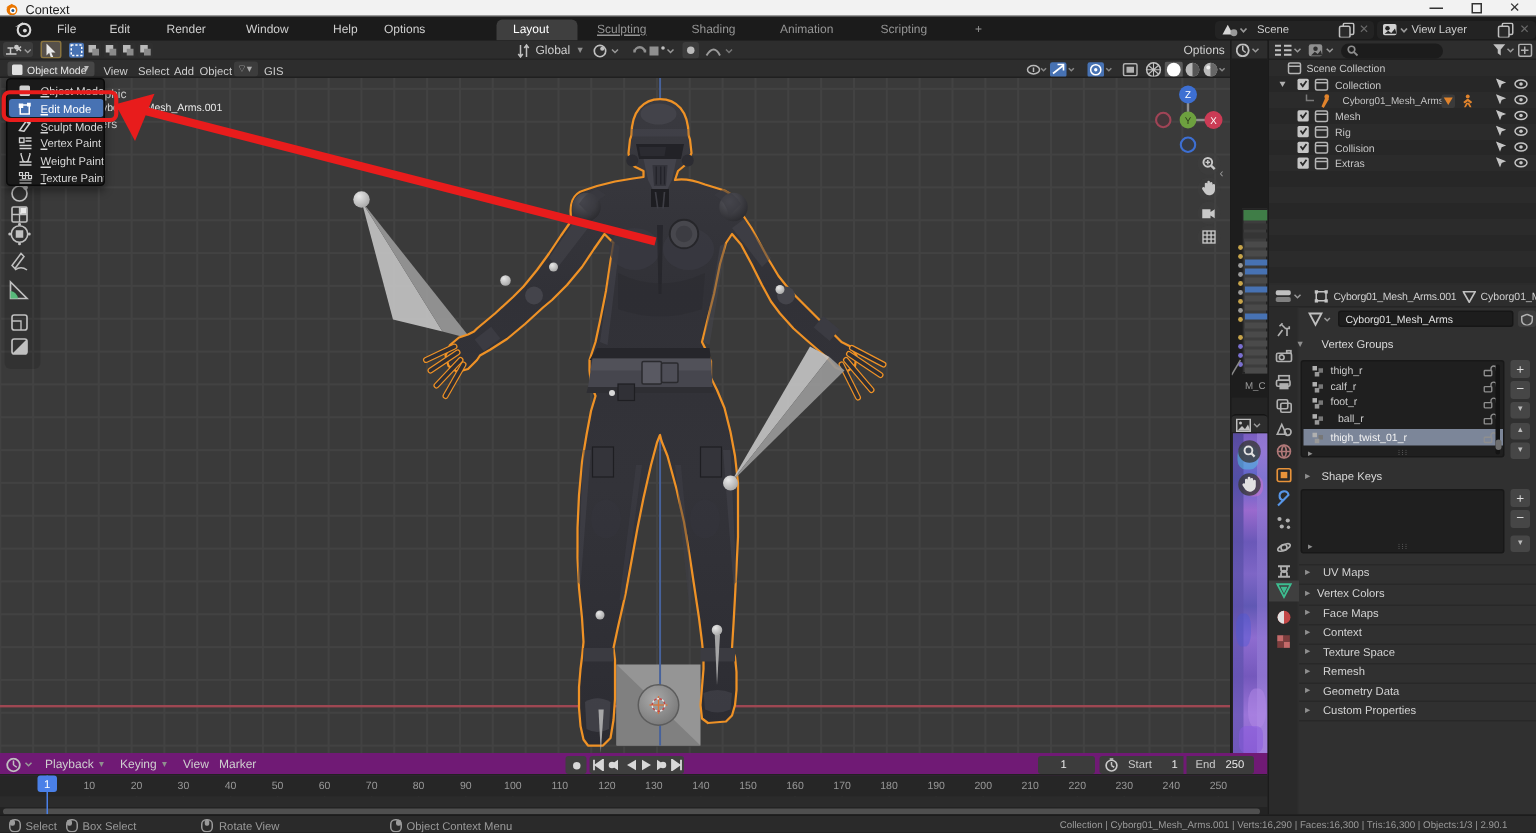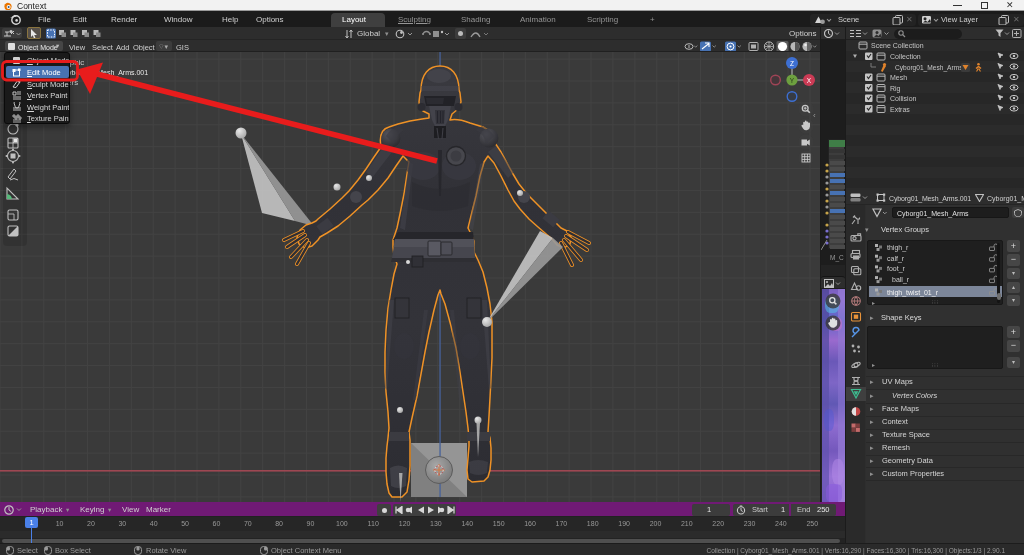--- a/index.html
+++ b/index.html
@@ -787,21 +787,21 @@
       <div class="abs" style="left:161px;top:136px;width:13px;height:12px;background:#464646;border-radius:2px;color:#ddd;font-size:9px;text-align:center;line-height:12px;">+</div>
       <div class="abs" style="left:161px;top:149.5px;width:13px;height:12px;background:#464646;border-radius:2px;color:#ddd;font-size:9px;text-align:center;line-height:10px;">−</div>
       <div class="abs" style="left:161px;top:167px;width:13px;height:11px;background:#464646;border-radius:2px;color:#bbb;font-size:6px;text-align:center;line-height:11px;">▾</div>
     </div>
     <div id="collapsed">
       <div class="abs" style="left:20px;top:186px;width:158px;height:1px;background:#282828;"></div>
       <div class="abs txt" style="left:24px;top:188px;color:#8f8f8f;font-size:7px;">▸</div>
         <div class="abs txt" style="left:36px;top:188px;color:#d5d5d5;font-size:7.5px;">UV Maps</div>
       <div class="abs" style="left:20px;top:199px;width:158px;height:1px;background:#282828;"></div>
       <div class="abs txt" style="left:24px;top:201.5px;color:#8f8f8f;font-size:7px;">▸</div>
-        <div class="abs txt" style="left:46px;top:201.5px;color:#d5d5d5;font-size:7.5px;font-style:italic;">Vertex Colors</div>
+        <div class="abs txt" style="left:32px;top:201.5px;color:#d5d5d5;font-size:7.5px;">Vertex Colors</div>
       <div class="abs" style="left:20px;top:212.5px;width:158px;height:1px;background:#282828;"></div>
       <div class="abs txt" style="left:24px;top:215px;color:#8f8f8f;font-size:7px;">▸</div>
         <div class="abs txt" style="left:36px;top:215px;color:#d5d5d5;font-size:7.5px;">Face Maps</div>
       <div class="abs" style="left:20px;top:226px;width:158px;height:1px;background:#282828;"></div>
       <div class="abs txt" style="left:24px;top:228px;color:#8f8f8f;font-size:7px;">▸</div>
         <div class="abs txt" style="left:36px;top:228px;color:#d5d5d5;font-size:7.5px;">Context</div>
       <div class="abs" style="left:20px;top:239px;width:158px;height:1px;background:#282828;"></div>
       <div class="abs txt" style="left:24px;top:241px;color:#8f8f8f;font-size:7px;">▸</div>
         <div class="abs txt" style="left:36px;top:241px;color:#d5d5d5;font-size:7.5px;">Texture Space</div>
       <div class="abs" style="left:20px;top:251.5px;width:158px;height:1px;background:#282828;"></div>

